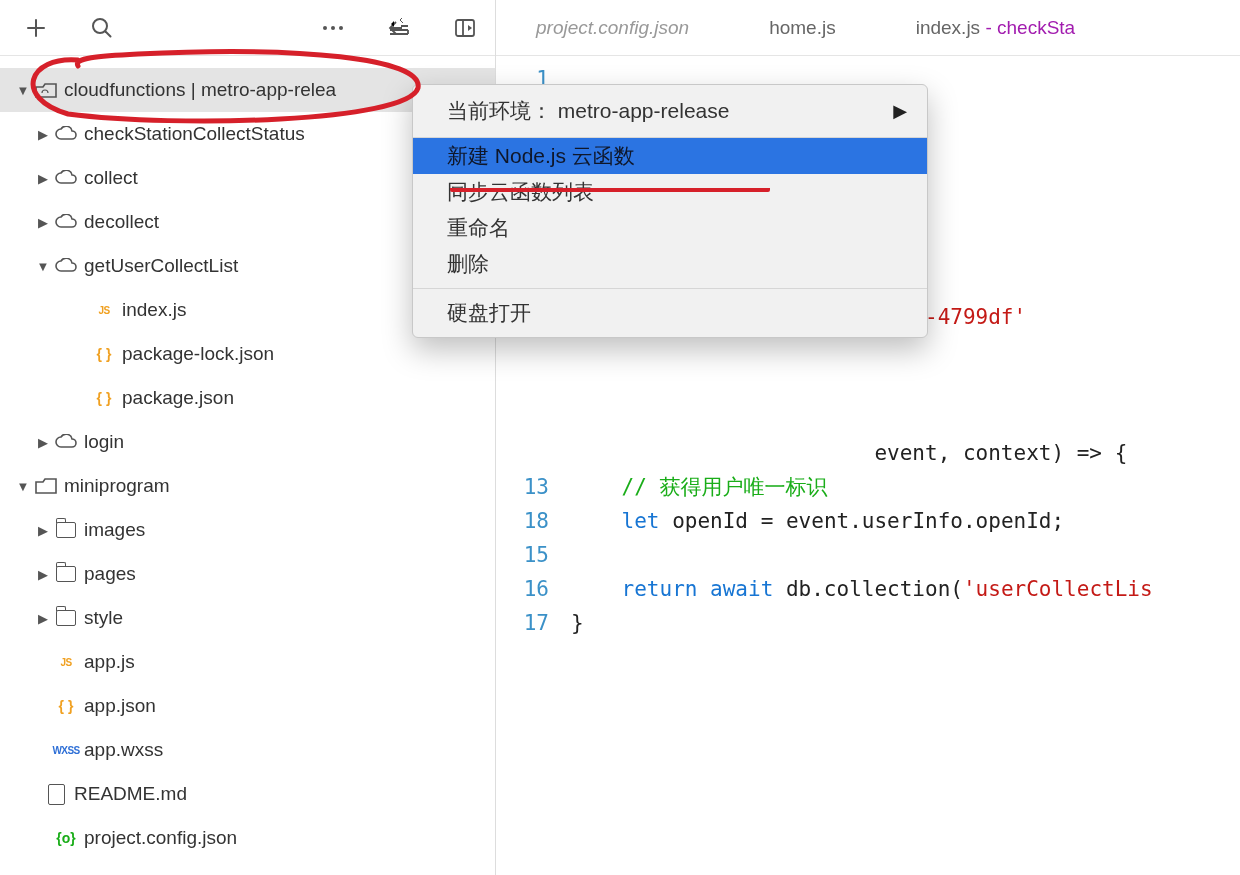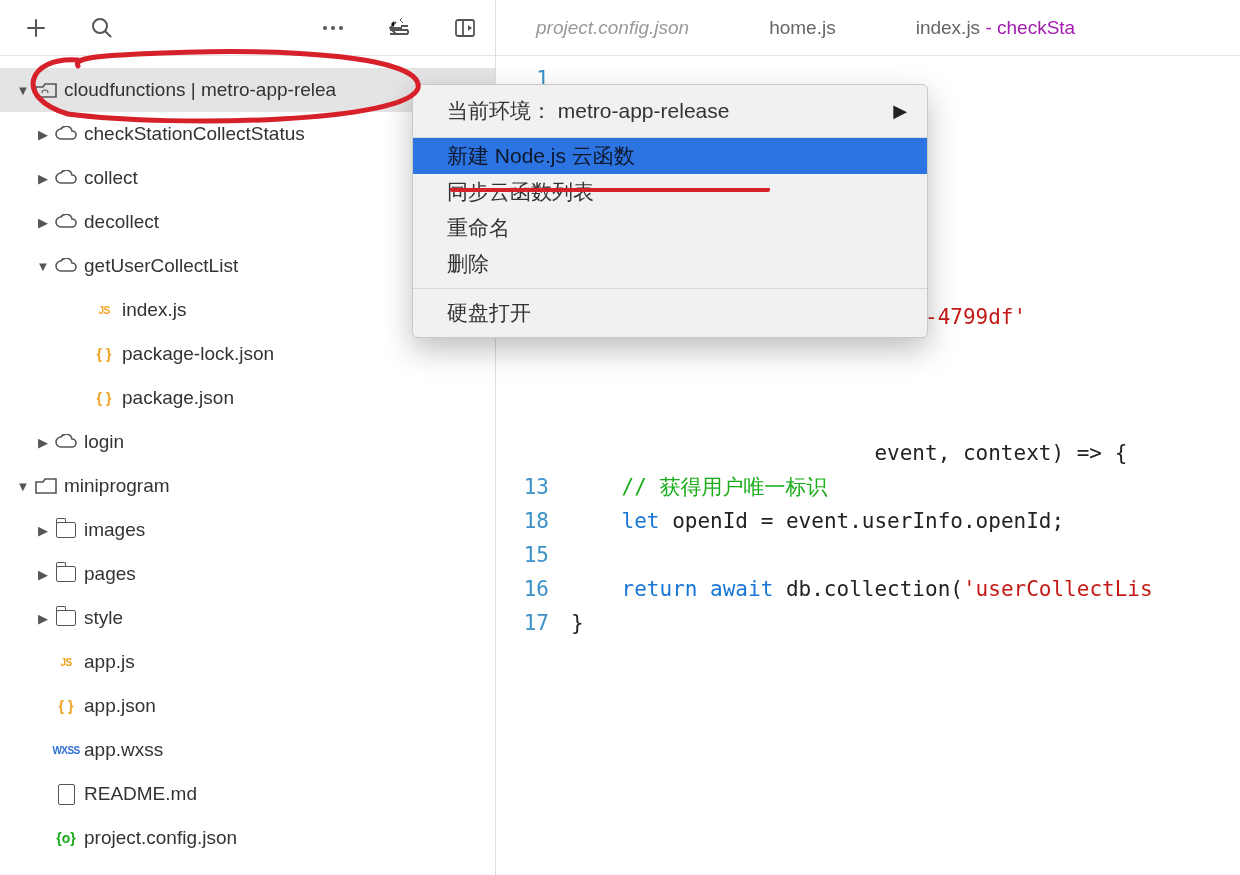--- a/index.html
+++ b/index.html
@@ -342,21 +342,21 @@
         <span class="caret"></span>
         <span class="row-icon json-icon">{ }</span>
         <span class="label">app.json</span>
       </div>
       <div class="tree-row indent-1">
         <span class="caret"></span>
         <span class="row-icon wxss-icon">WXSS</span>
         <span class="label">app.wxss</span>
       </div>
 
-      <div class="tree-row" style="padding-left:34px">
+      <div class="tree-row" style="padding-left:24px">
         <span class="caret"></span>
         <span class="row-icon">
             <span class="file-outline"></span>
           </span>
         <span class="label">README.md</span>
       </div>
       <div class="tree-row" style="padding-left:34px">
         <span class="caret"></span>
         <span class="row-icon config-icon">{o}</span>
         <span class="label">project.config.json</span>

